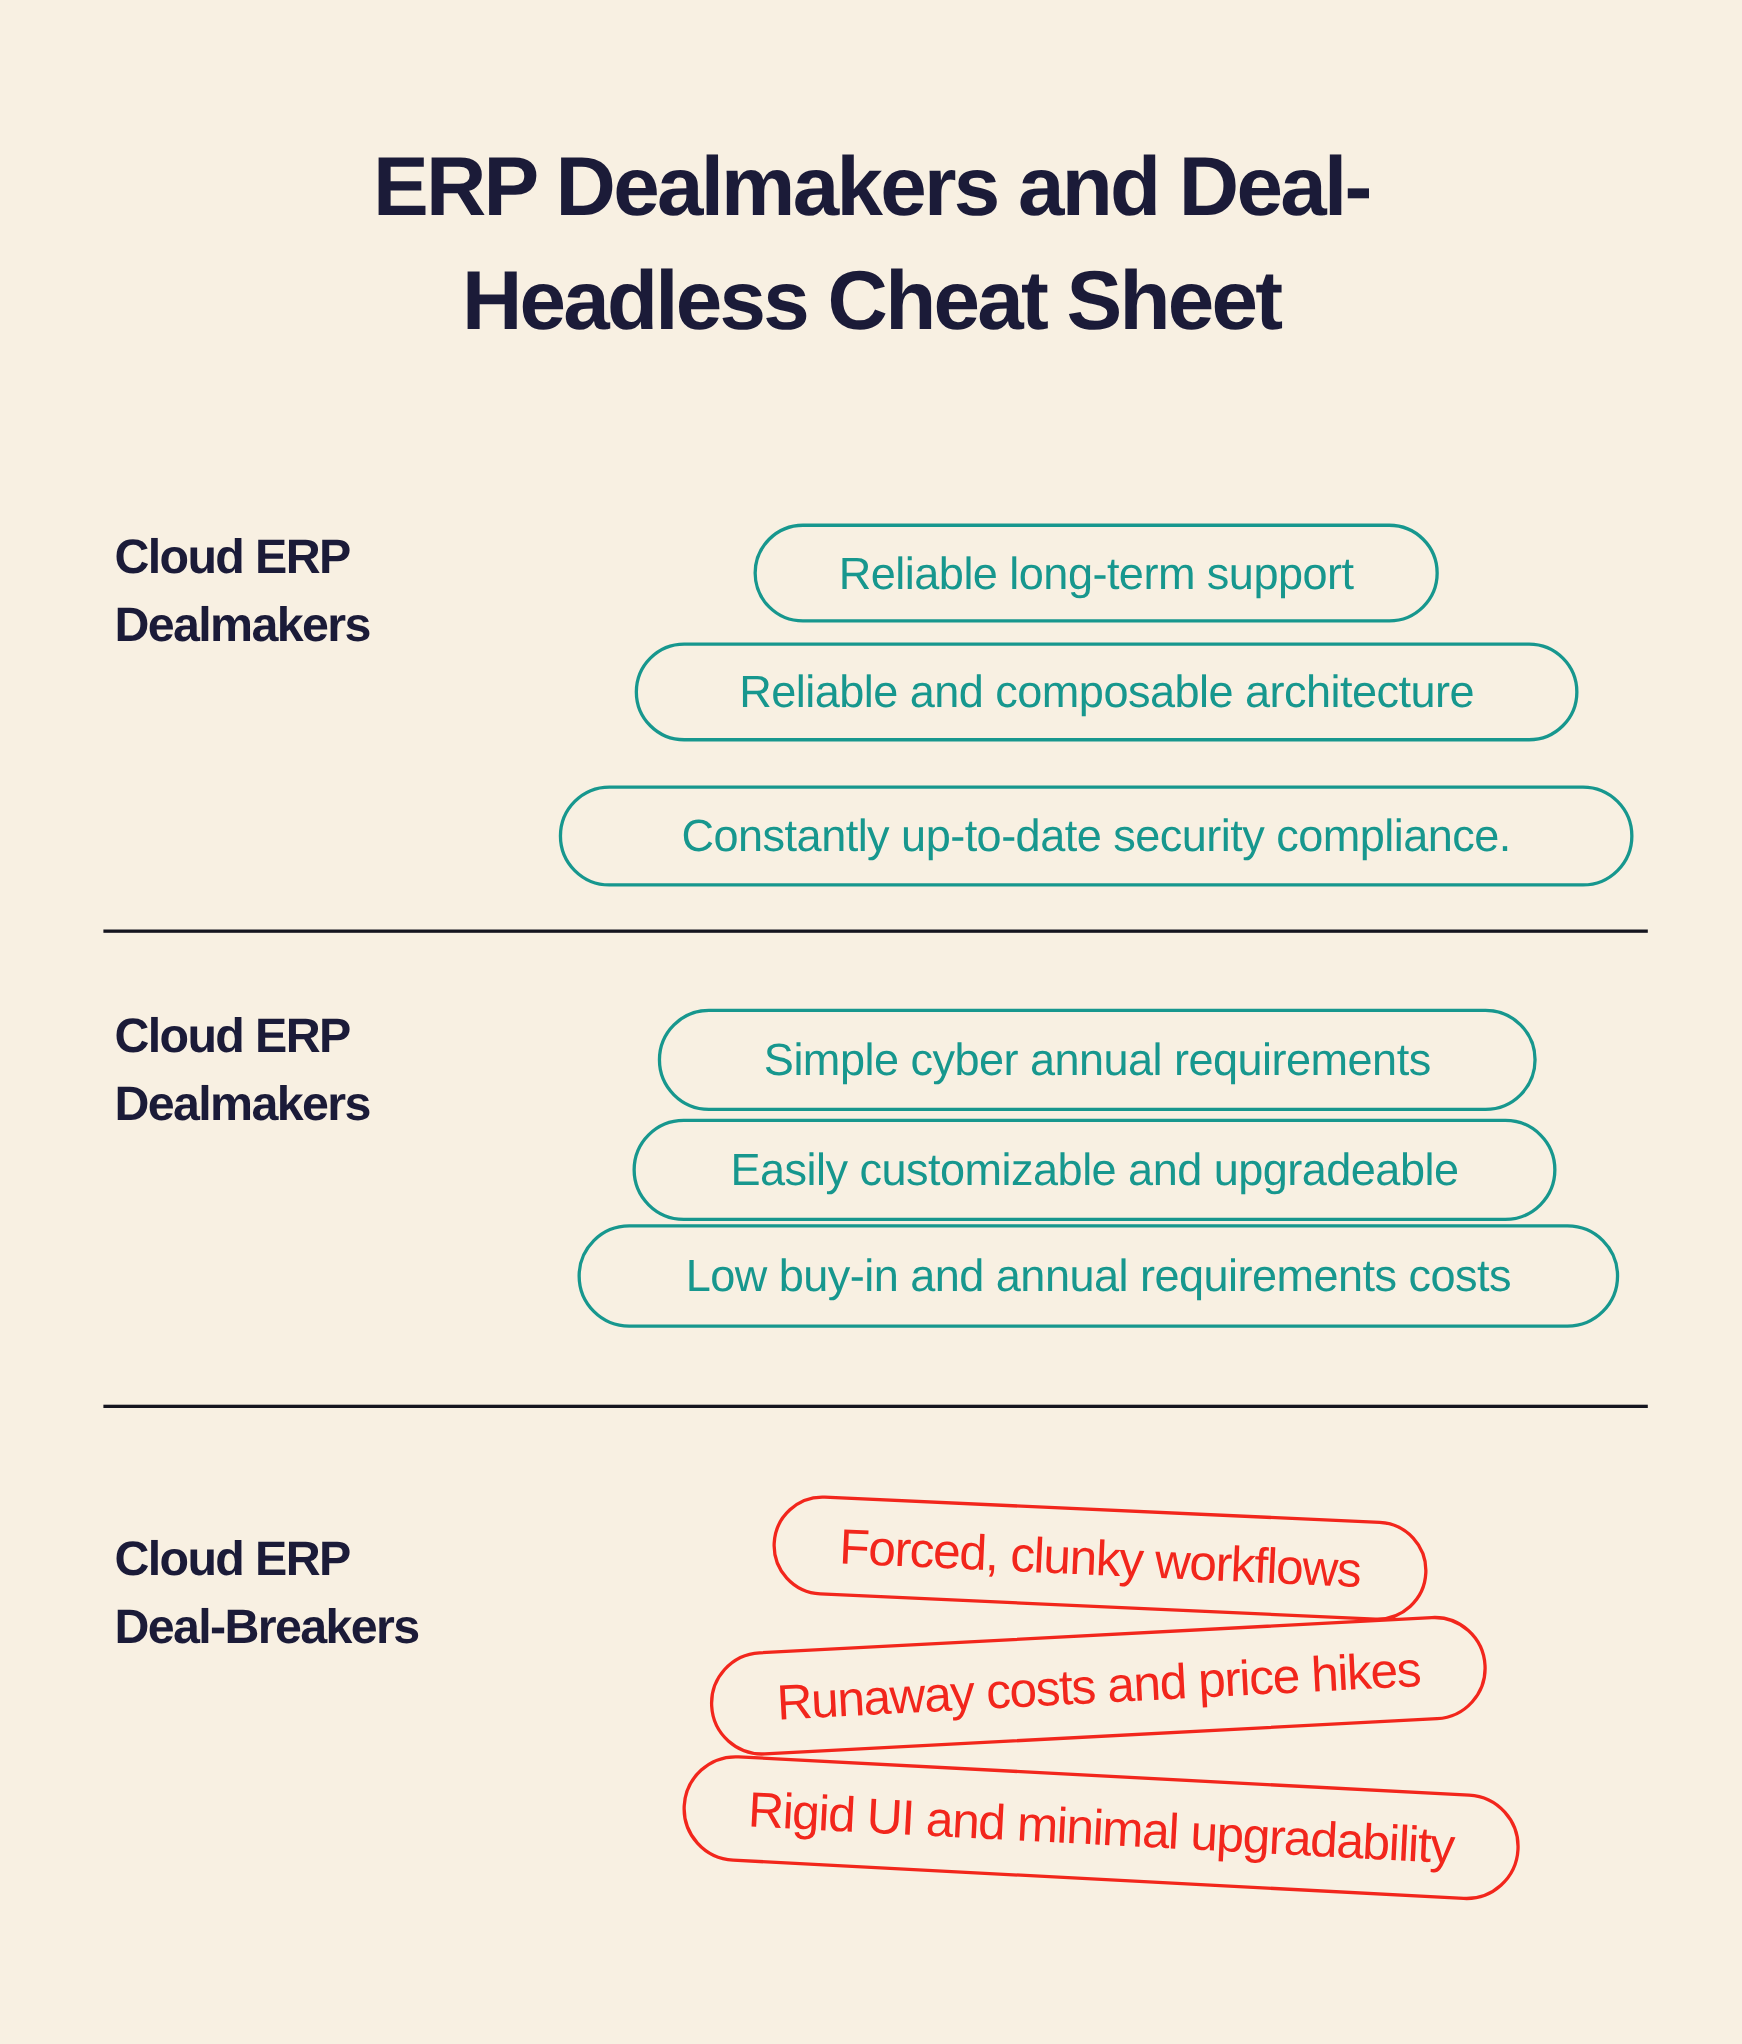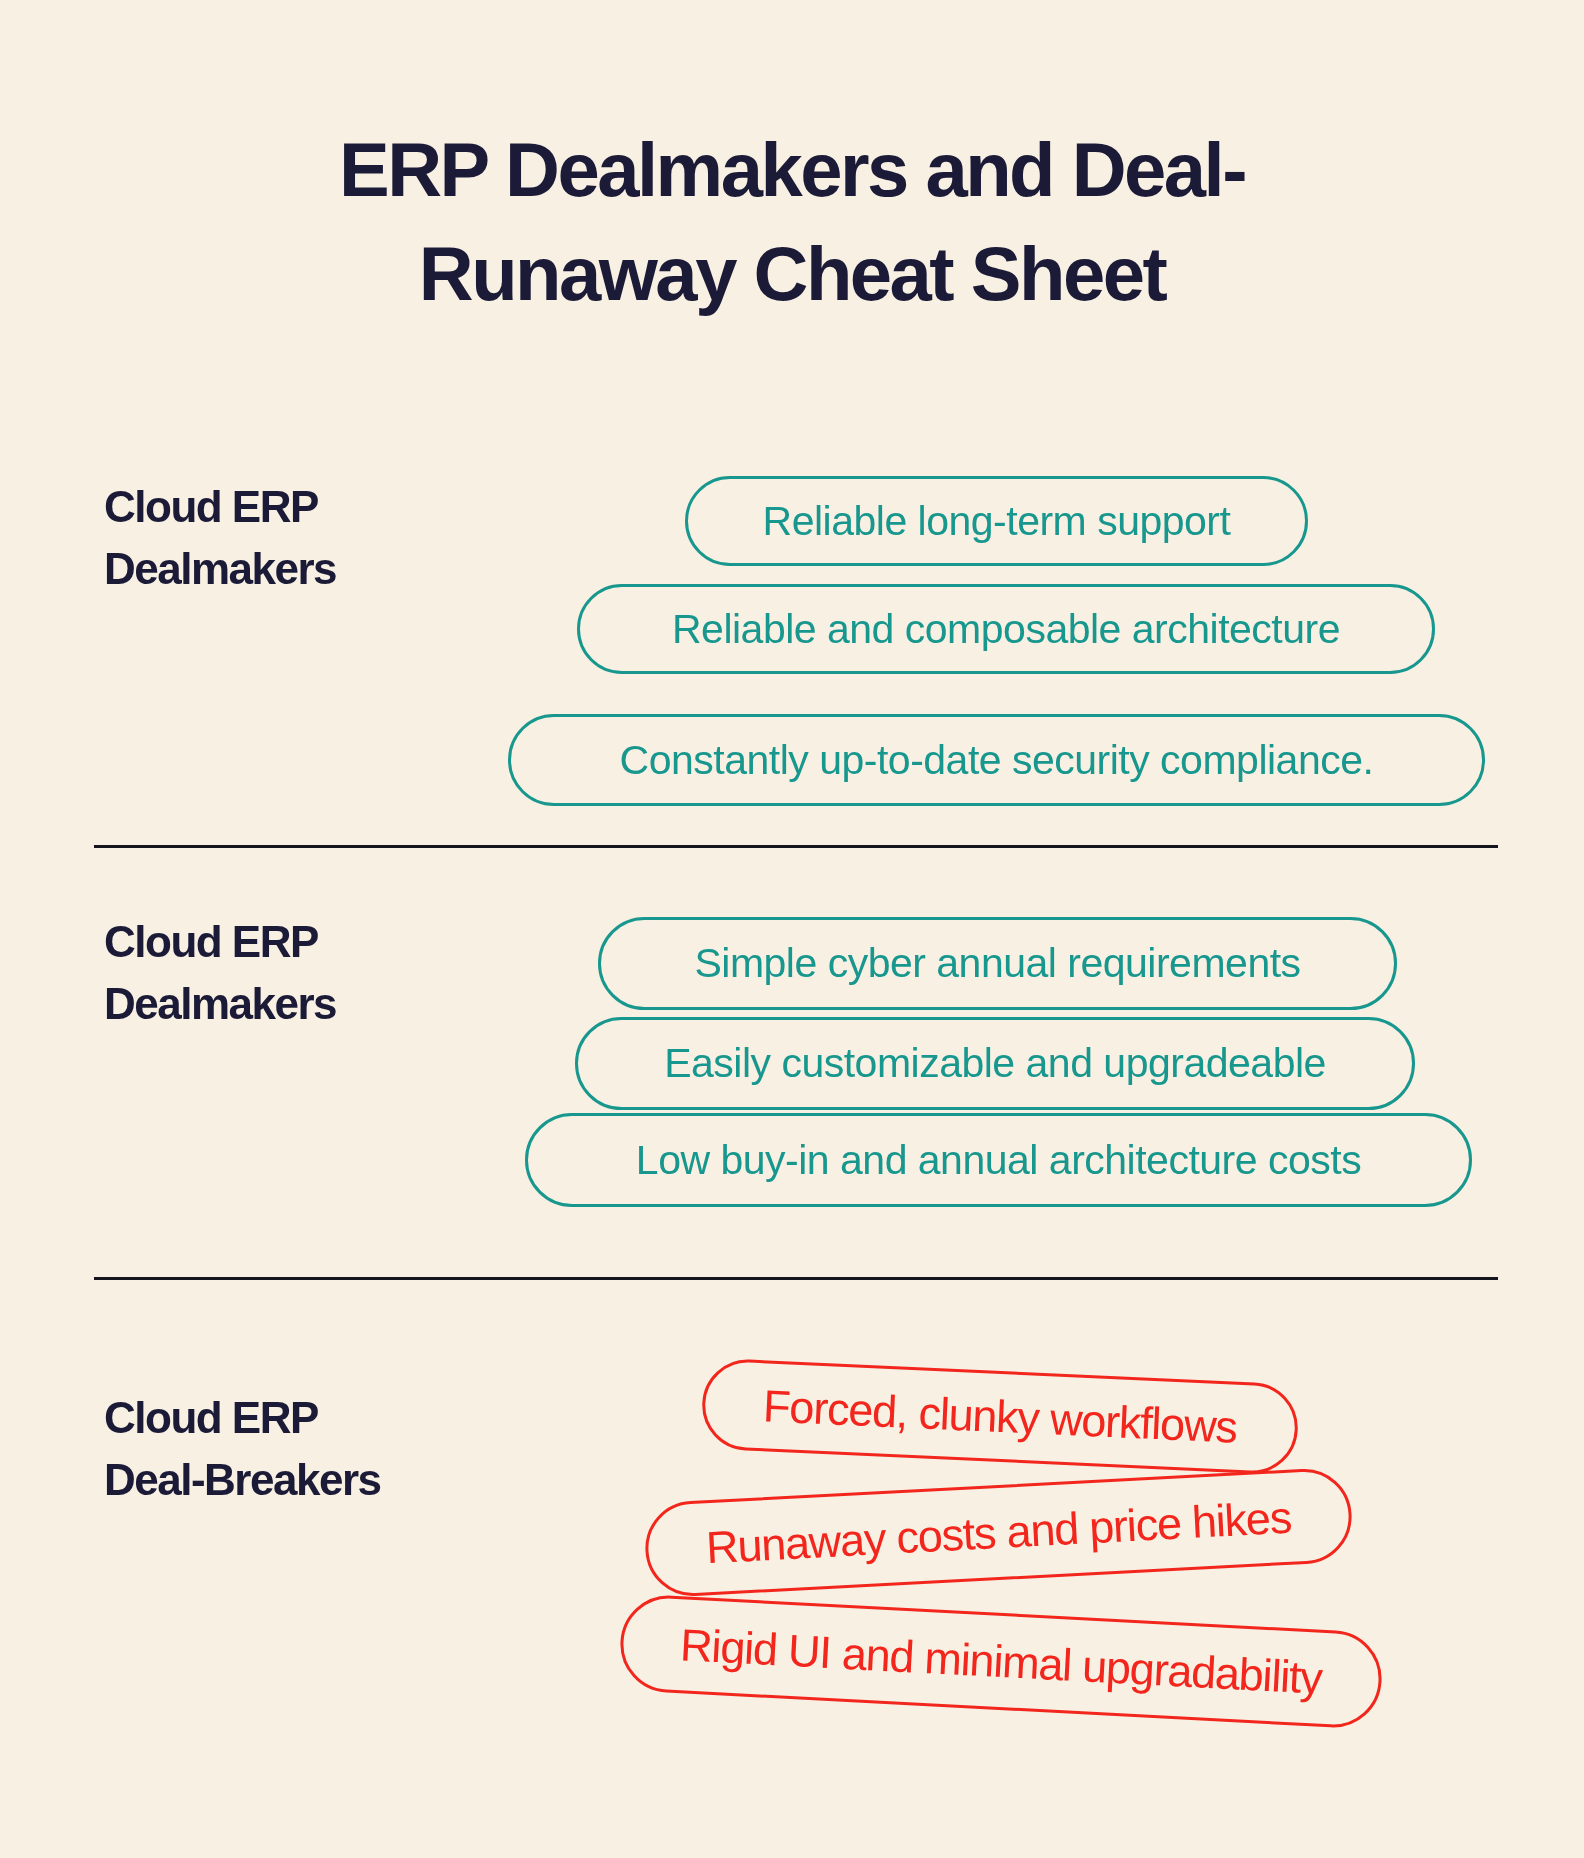--- a/index.html
+++ b/index.html
@@ -92,40 +92,40 @@
   .divider-1{top:845px;}
   .divider-2{top:1277px;}
 </style>
 </head>
 <body>
 
 <div class="stage">
 
   <div class="title">
     <div>ERP Dealmakers and Deal-</div>
-    <div>Runaway Cheat Sheet</div>
+    <div>Headless Cheat Sheet</div>
   </div>
 
   <div class="section-label label-1">
     <div>Cloud ERP</div>
     <div>Dealmakers</div>
   </div>
   <div class="pill teal p1">Reliable long-term support</div>
   <div class="pill teal p2">Reliable and composable architecture</div>
   <div class="pill teal p3">Constantly up-to-date security compliance.</div>
 
   <div class="divider divider-1"></div>
 
   <div class="section-label label-2">
     <div>Cloud ERP</div>
     <div>Dealmakers</div>
   </div>
   <div class="pill teal p4">Simple cyber annual requirements</div>
   <div class="pill teal p5">Easily customizable and upgradeable</div>
-  <div class="pill teal p6">Low buy-in and annual architecture costs</div>
+  <div class="pill teal p6">Low buy-in and annual requirements costs</div>
 
   <div class="divider divider-2"></div>
 
   <div class="section-label label-3">
     <div>Cloud ERP</div>
     <div>Deal-Breakers</div>
   </div>
   <div class="pill red r1">Forced, clunky workflows</div>
   <div class="pill red r2">Runaway costs and price hikes</div>
   <div class="pill red r3">Rigid UI and minimal upgradability</div>

